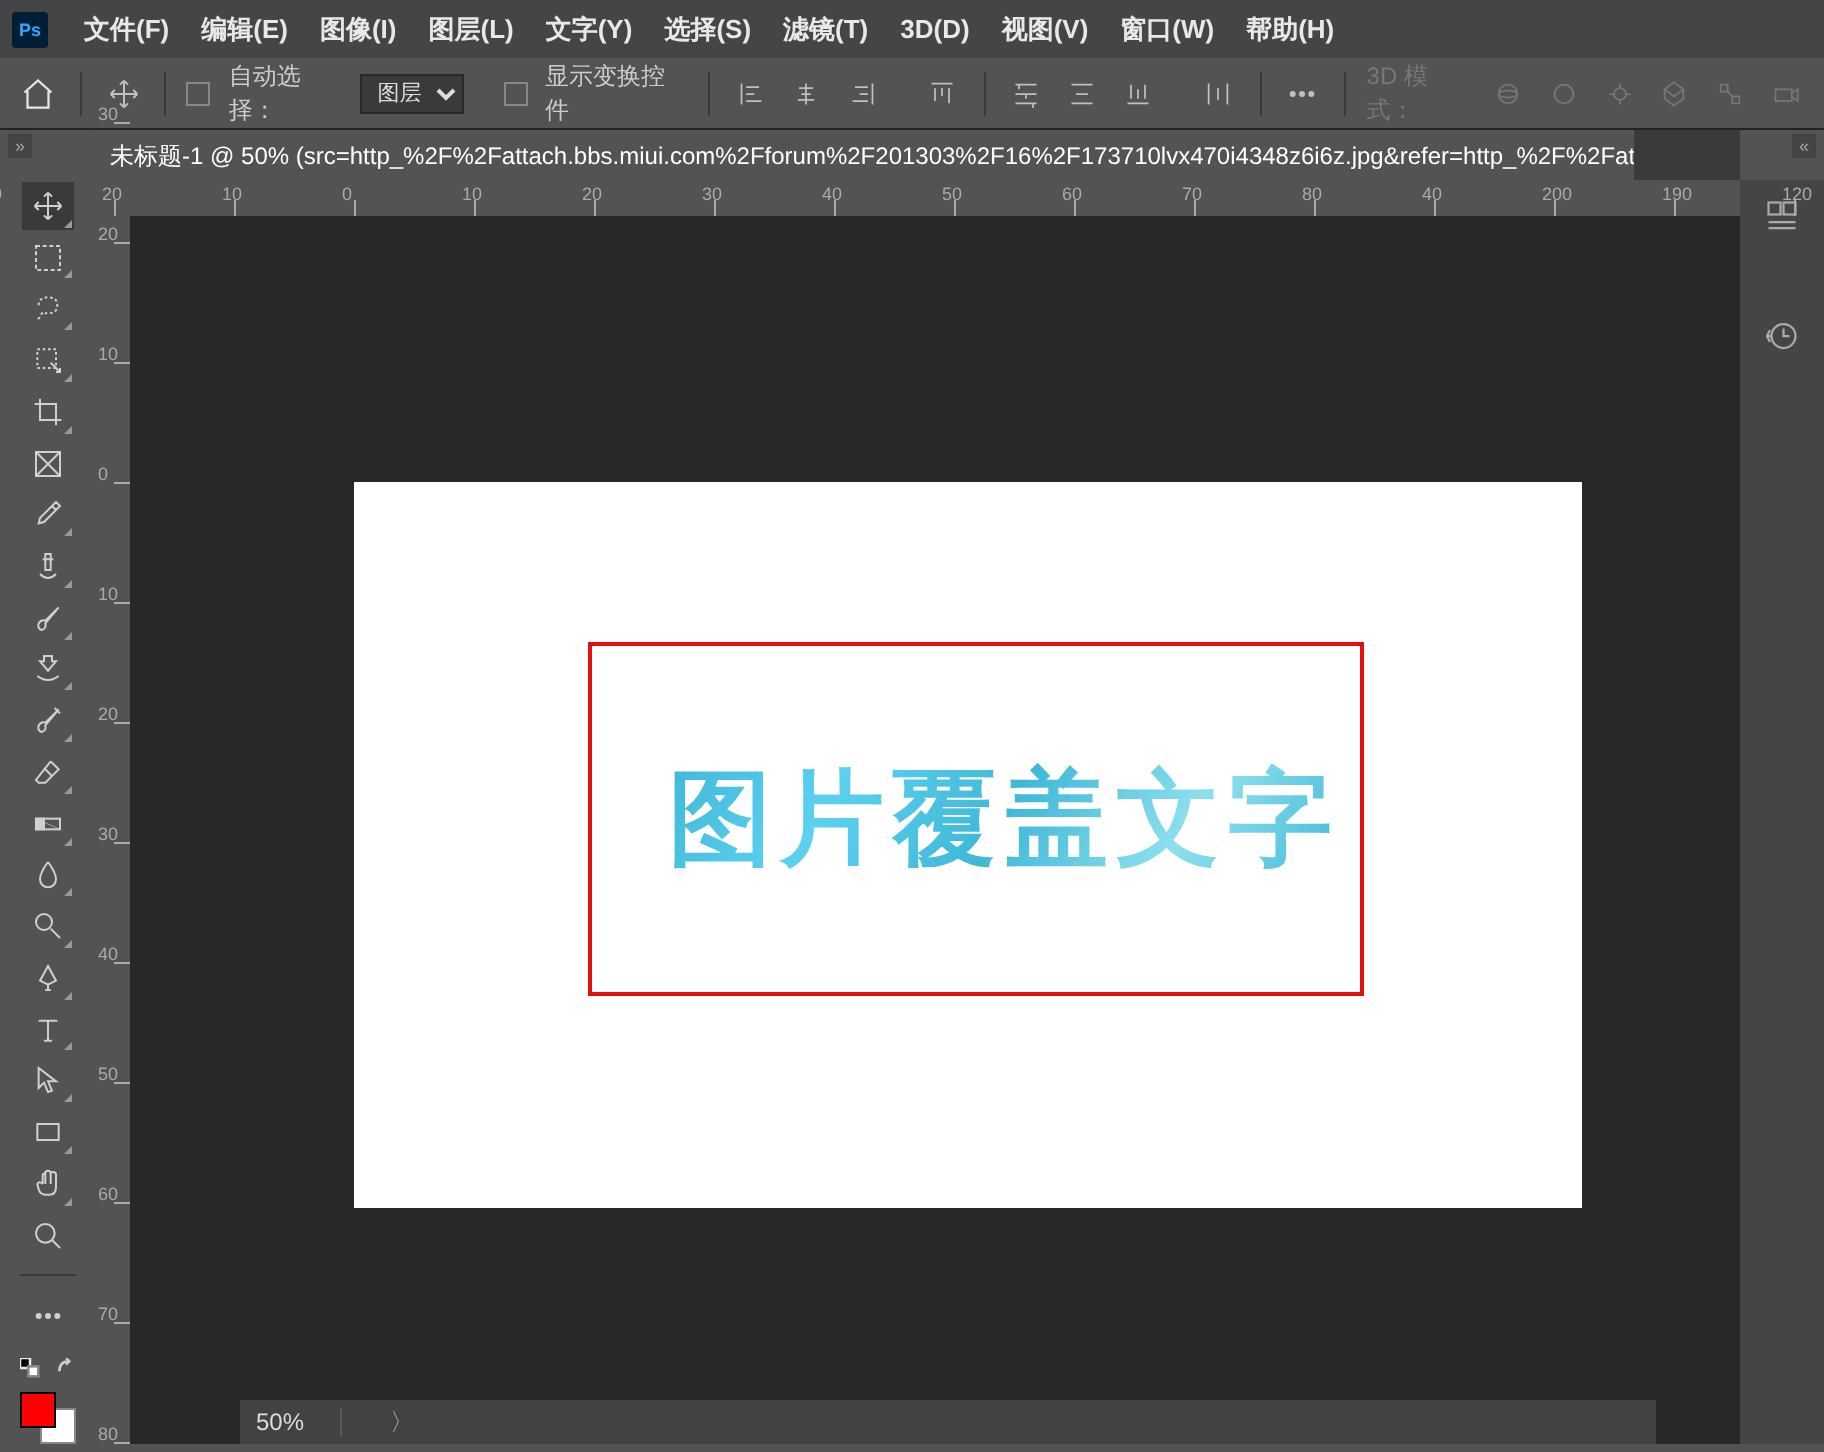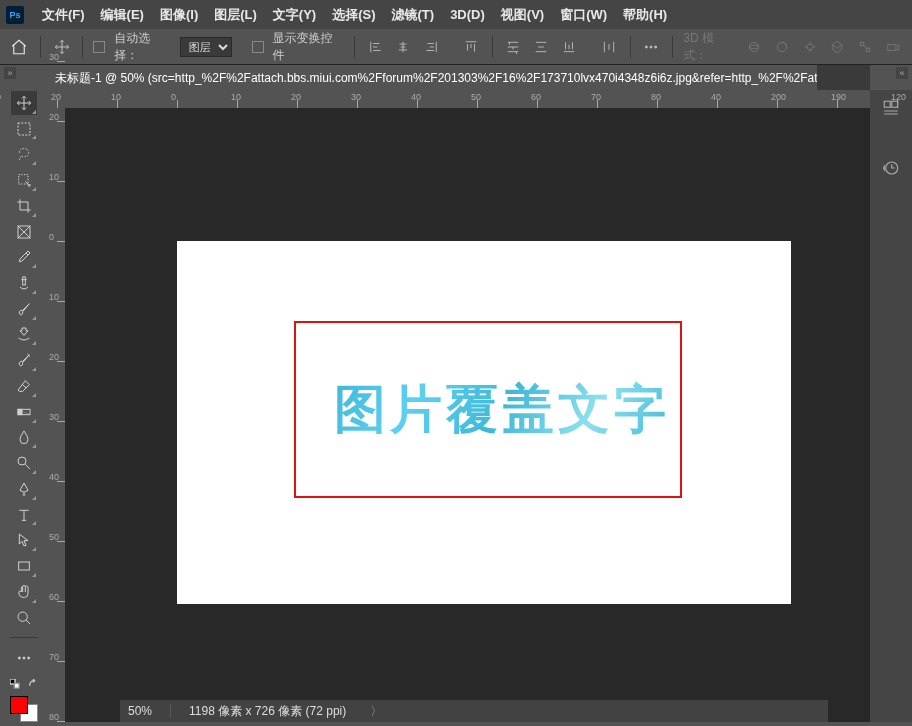--- a/index.html
+++ b/index.html
@@ -434,21 +434,20 @@
       <div class="canvas">
         <div class="red-box">
           <div class="clipped-text">图片覆盖文字</div>
         </div>
       </div>
     </div>
 
     <div class="status-bar">
       <span>50%</span>
       <span class="status-sep"></span>
-      <span>1198 像素 x 726 像素 (72 ppi)</span>
       <span class="status-arrow">〉</span>
     </div>
   </div>
 
   <div class="right-col">
     <div class="right-icon">
         <svg width="18" height="18" viewBox="0 0 24 24">
           <rect x="3" y="3" width="8" height="8"></rect>
           <rect x="13" y="3" width="8" height="8"></rect>
           <path d="M3 16 H21 M3 20 H21"></path>

